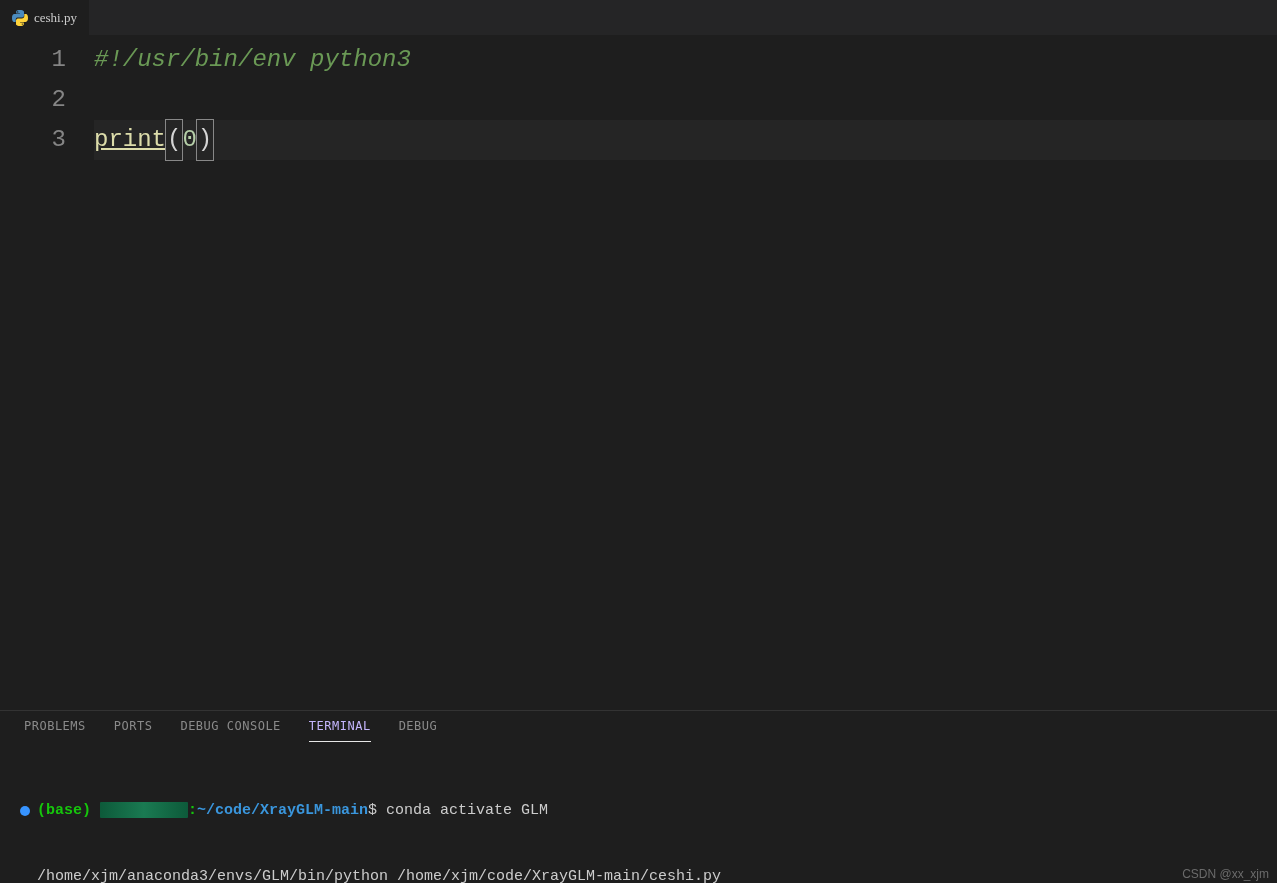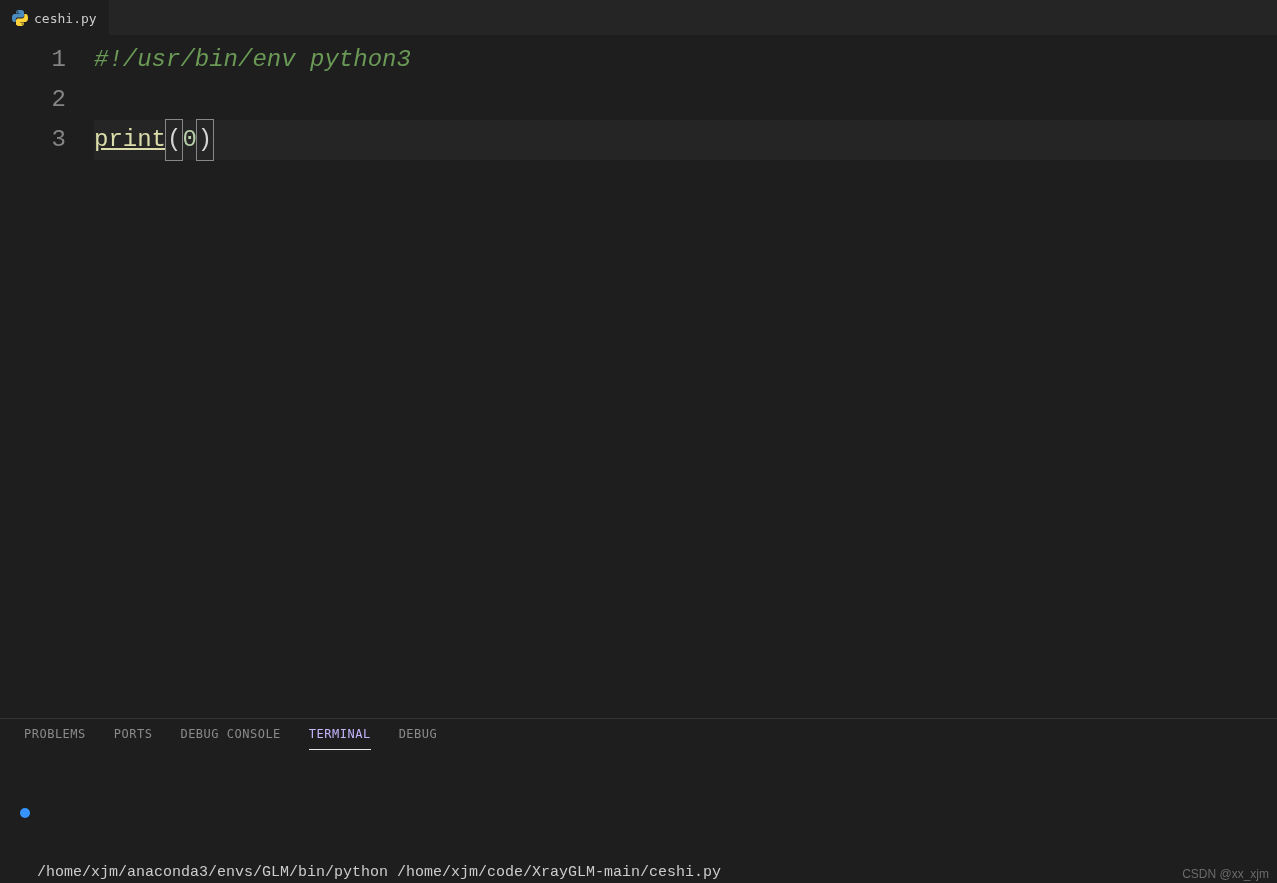--- a/index.html
+++ b/index.html
@@ -20,20 +20,21 @@
   }
   .tab {
     background: #1e1e1e;
     height: 35px;
     display: flex;
     align-items: center;
     padding: 0 12px 0 12px;
     gap: 6px;
     font-size: 13px;
     border-top: 1px solid #1e1e1e;
+    font-family: Liberation Serif, serif;
   }
   .tab .python-icon {
     width: 16px;
     height: 16px;
     display: flex;
     align-items: center;
     justify-content: center;
   }
   .editor {
     display: flex;
@@ -64,21 +65,21 @@
     height:40px;
   }
   .bracket-box {
     border: 1px solid #888;
     display:inline-block;
     padding:0 1px;
     margin:0 -1px;
   }
   .panel {
     position: absolute;
-    bottom: 0;
+    bottom: 8px;
     left: 0;
     right: 0;
     height: 165px;
     background: #1e1e1e;
     border-top: 1px solid #333;
   }
   .panel-tabs {
     display: flex;
     gap: 28px;
     padding: 8px 24px 0 24px;
@@ -156,20 +157,21 @@
   <div class="panel-tabs" id="panel-tabs">
       <div class="panel-tab">PROBLEMS</div>
       <div class="panel-tab">PORTS</div>
       <div class="panel-tab">DEBUG CONSOLE</div>
       <div class="panel-tab active">TERMINAL</div>
       <div class="panel-tab">DEBUG</div>
     </div>
   <div class="terminal">
     <div class="term-line">
       <span class="dot"></span>
+      <span class="term-text"><span class="term-green">(base) </span><span class="redact"></span><span class="term-green">:</span><span class="term-blue">~/code/XrayGLM-main</span><span class="term-white">$ </span><span class="term-white">conda activate GLM</span></span>
     </div>
     <div class="term-line">
       <span style="width:17px;flex-shrink:0"></span>
       <span class="term-white">/home/xjm/anaconda3/envs/GLM/bin/python /home/xjm/code/XrayGLM-main/ceshi.py</span>
     </div>
     
     
   </div>
 </div>
 

